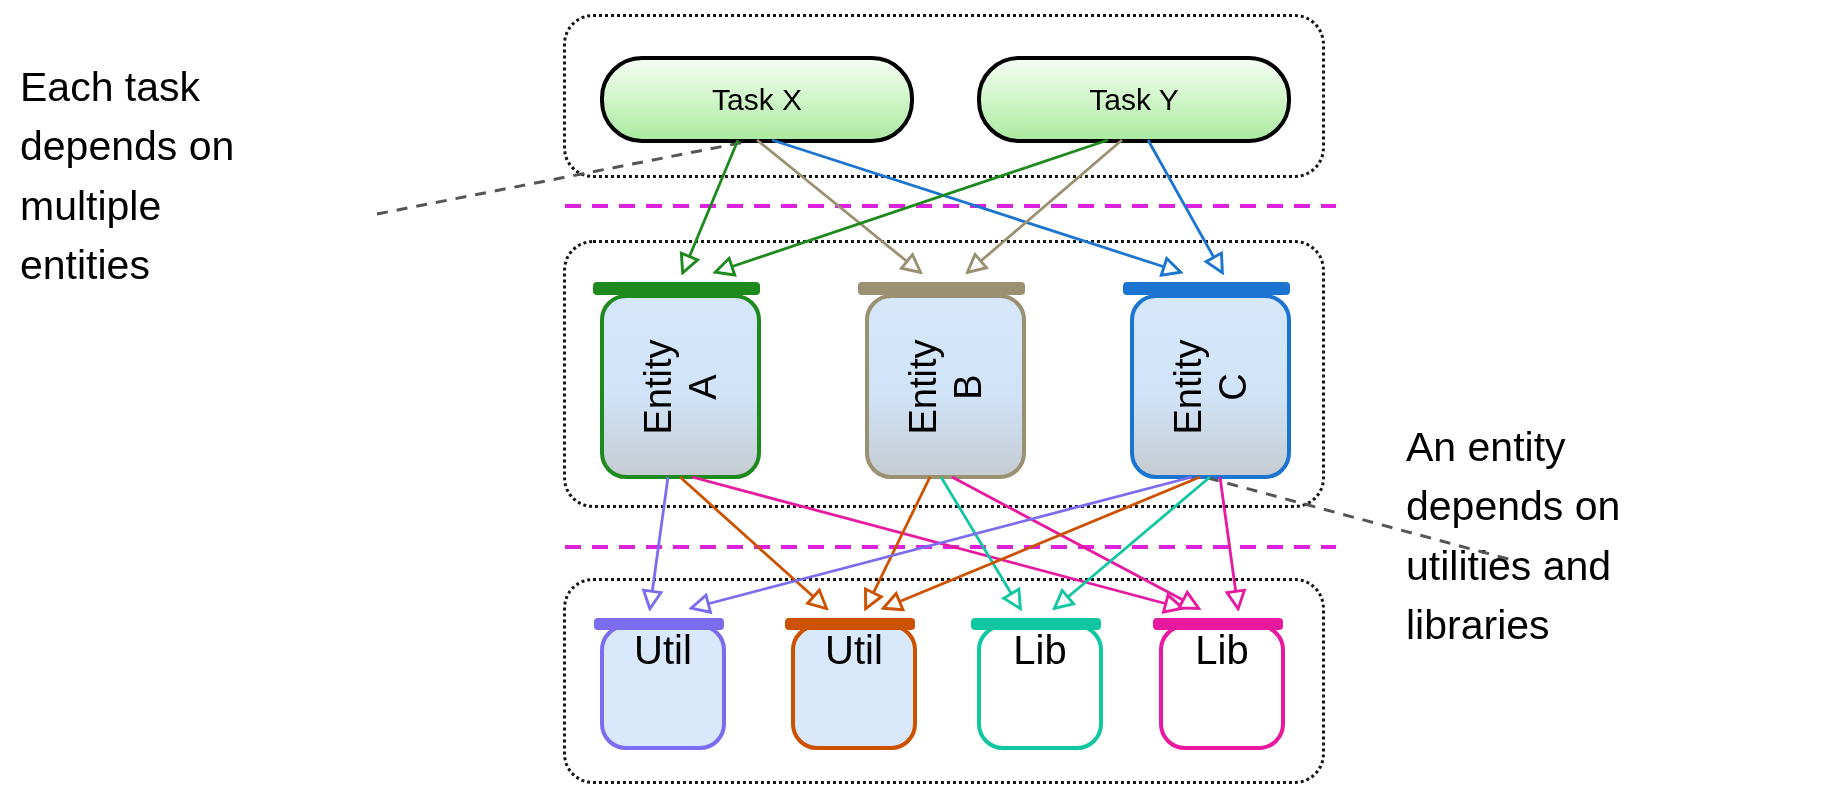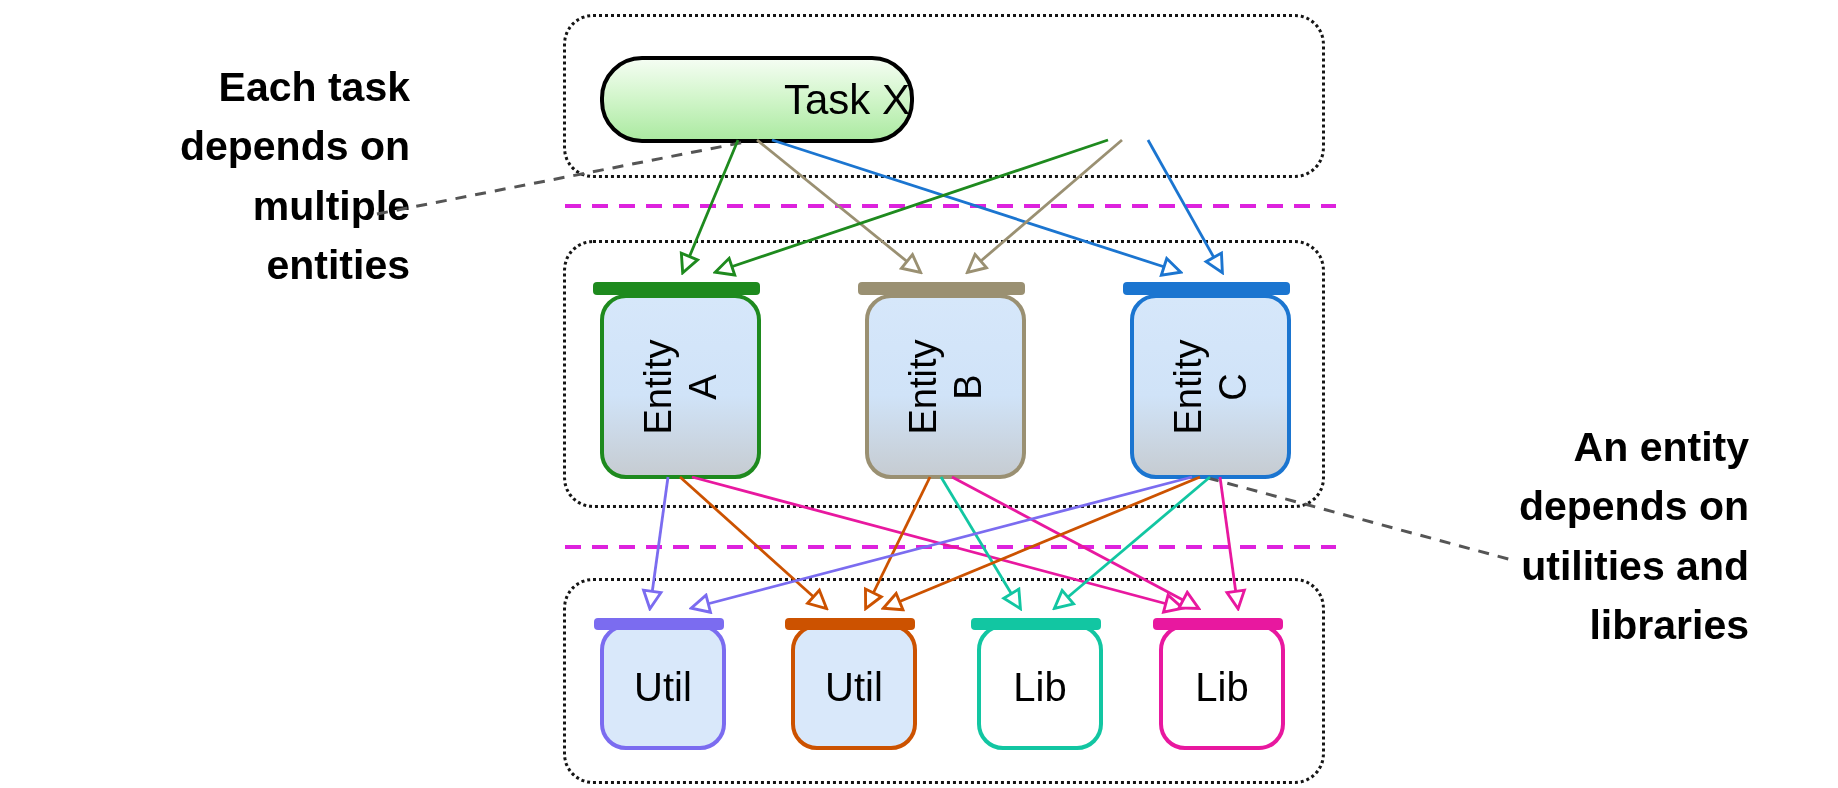--- a/index.html
+++ b/index.html
@@ -7,48 +7,47 @@
     position:relative;width:1838px;height:788px;overflow:hidden;
     font-family:"Liberation Sans", sans-serif;color:#000;background:#fff;
   }
   #arrow-layer{position:absolute;left:0;top:0;width:1838px;height:788px;pointer-events:none;z-index:5;}
   .group-box{
     position:absolute;border:3.5px dotted #151515;border-radius:30px;z-index:1;
   }
   .task-node{
     position:absolute;z-index:3;border:4px solid #000;border-radius:42px;
     background:linear-gradient(180deg,#f4fdf2 0%,#d4f6cd 45%,#aceaa2 100%);
-    display:flex;align-items:center;justify-content:flex-end;
-    font-size:42px;
+    display:flex;align-items:center;justify-content:center;
+    font-size:30px;
   }
   .entity-node{
     position:absolute;z-index:3;border:4px solid var(--c);border-radius:26px;
     background:linear-gradient(180deg,#d6e7fa 0%,#d0e3f8 55%,#c6ccd2 100%);
   }
   .entity-bar{
     position:absolute;z-index:4;height:13px;border-radius:4px;background:var(--c);
   }
   .vlabel{
     position:absolute;left:50%;top:50%;
     transform:translate(-50%,-50%) rotate(-90deg);
     text-align:center;font-size:38px;line-height:1.18;white-space:nowrap;
   }
   .vlabel span{display:block;}
   .module-node{
     position:absolute;z-index:3;border:4px solid var(--c);border-radius:26px;
-    display:flex;align-items:center;justify-content:center;font-size:40px;
+    display:flex;align-items:flex-start;justify-content:center;font-size:40px;
     background:var(--fill);
   }
   .module-bar{
     position:absolute;z-index:4;height:12px;border-radius:4px;background:var(--c);
   }
   .note{
-    position:absolute;z-index:2;text-align:right;font-size:41px;line-height:1.45;
+    position:absolute;z-index:2;text-align:left;font-size:41px;line-height:1.45;
     white-space:pre-line;
-    font-weight:bold;
   }
 </style>
 </head>
 <body>
 
 <div class="stage">
 
   <svg id="arrow-layer" viewBox="0 0 1838 788">
       <defs>
         <marker id="ah0" viewBox="0 0 14 14" refX="12" refY="7" markerWidth="8" markerHeight="8" orient="auto">
@@ -95,20 +94,23 @@
       <line x1="1220" y1="477" x2="1238" y2="608" stroke="#e8189f" stroke-width="2.8" marker-end="url(#ah5)"></line>
     </svg>
 
   <div class="group-box" style="left:563px;top:14px;width:756px;height:158px"></div>
   <div class="group-box" style="left:563px;top:240px;width:756px;height:262px"></div>
   <div class="group-box" style="left:563px;top:578px;width:756px;height:200px"></div>
 
   <div class="task-node" style="left:600px;top:56px;width:306px;height:79px">
     <span>Task X</span>
   </div>
+  <div class="task-node" style="left:977px;top:56px;width:306px;height:79px">
+    <span>Task Y</span>
+  </div>
 
   <div class="entity-bar" style="left:593px;top:282px;width:167px;--c:#1e8a1e"></div>
   <div class="entity-node" style="left:600px;top:294px;width:153px;height:177px;--c:#1e8a1e">
     <div class="vlabel">
       <span>Entity</span>
       <span>A</span>
     </div>
   </div>
 
   <div class="entity-bar" style="left:858px;top:282px;width:167px;--c:#9a9072"></div>

